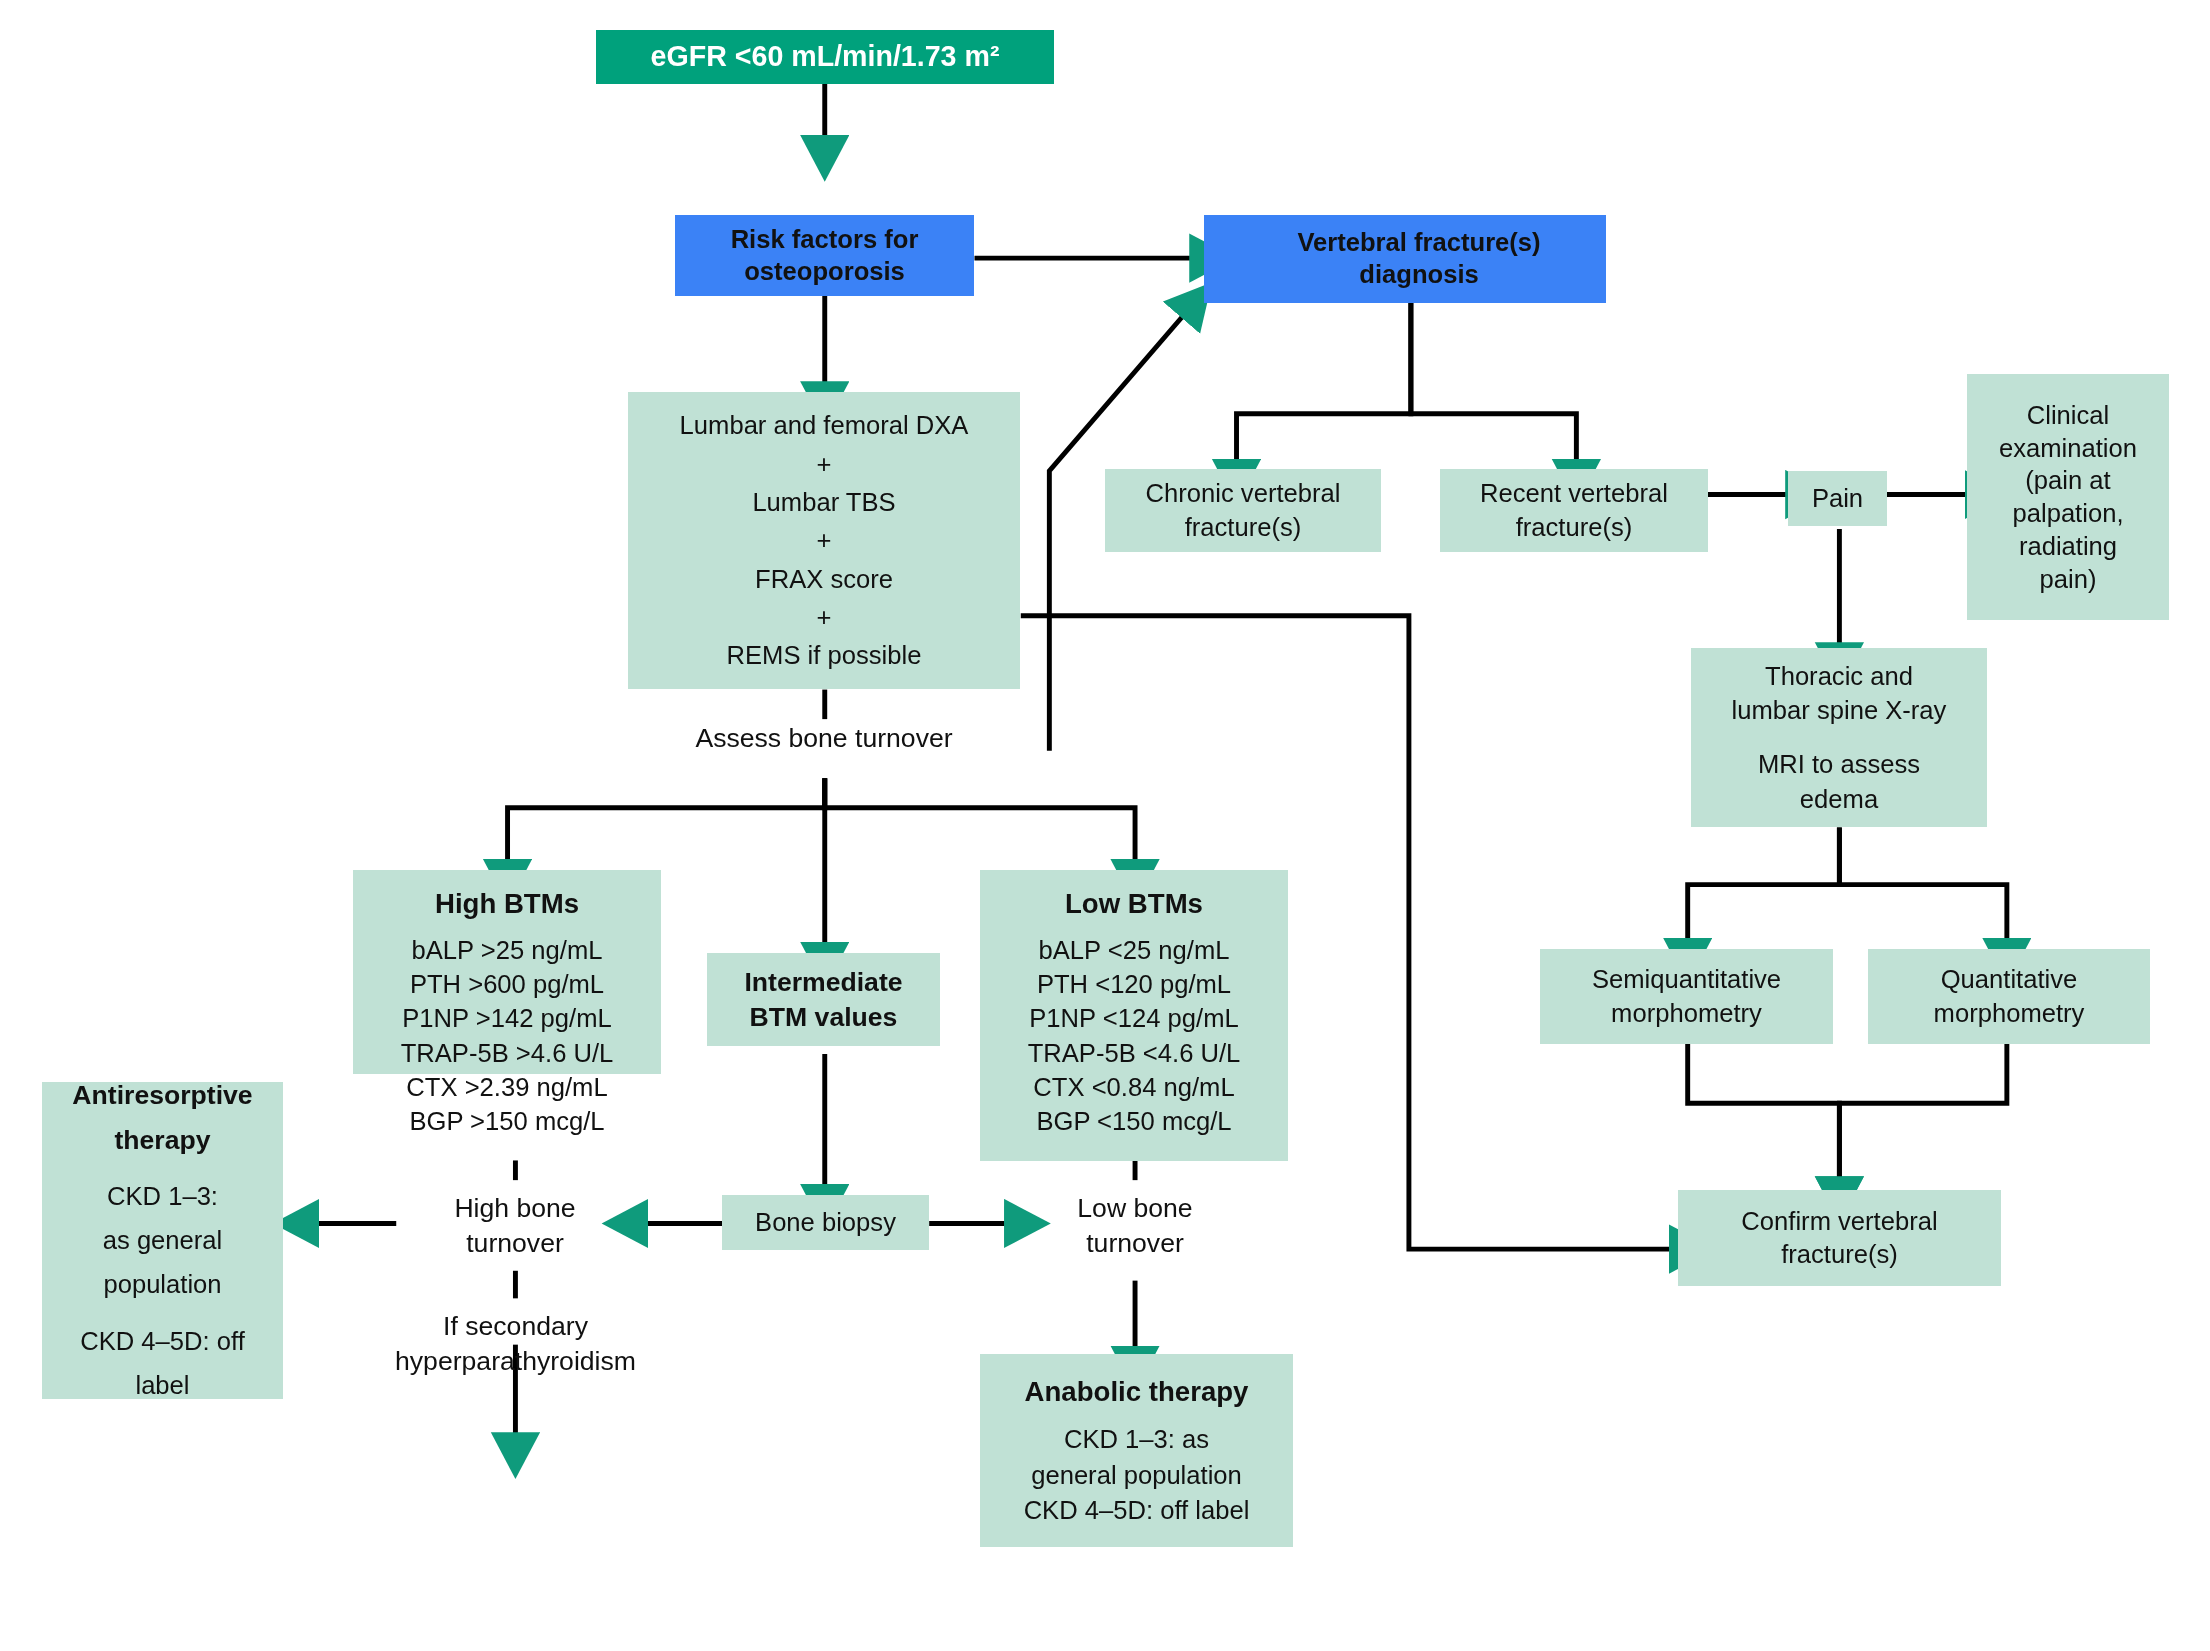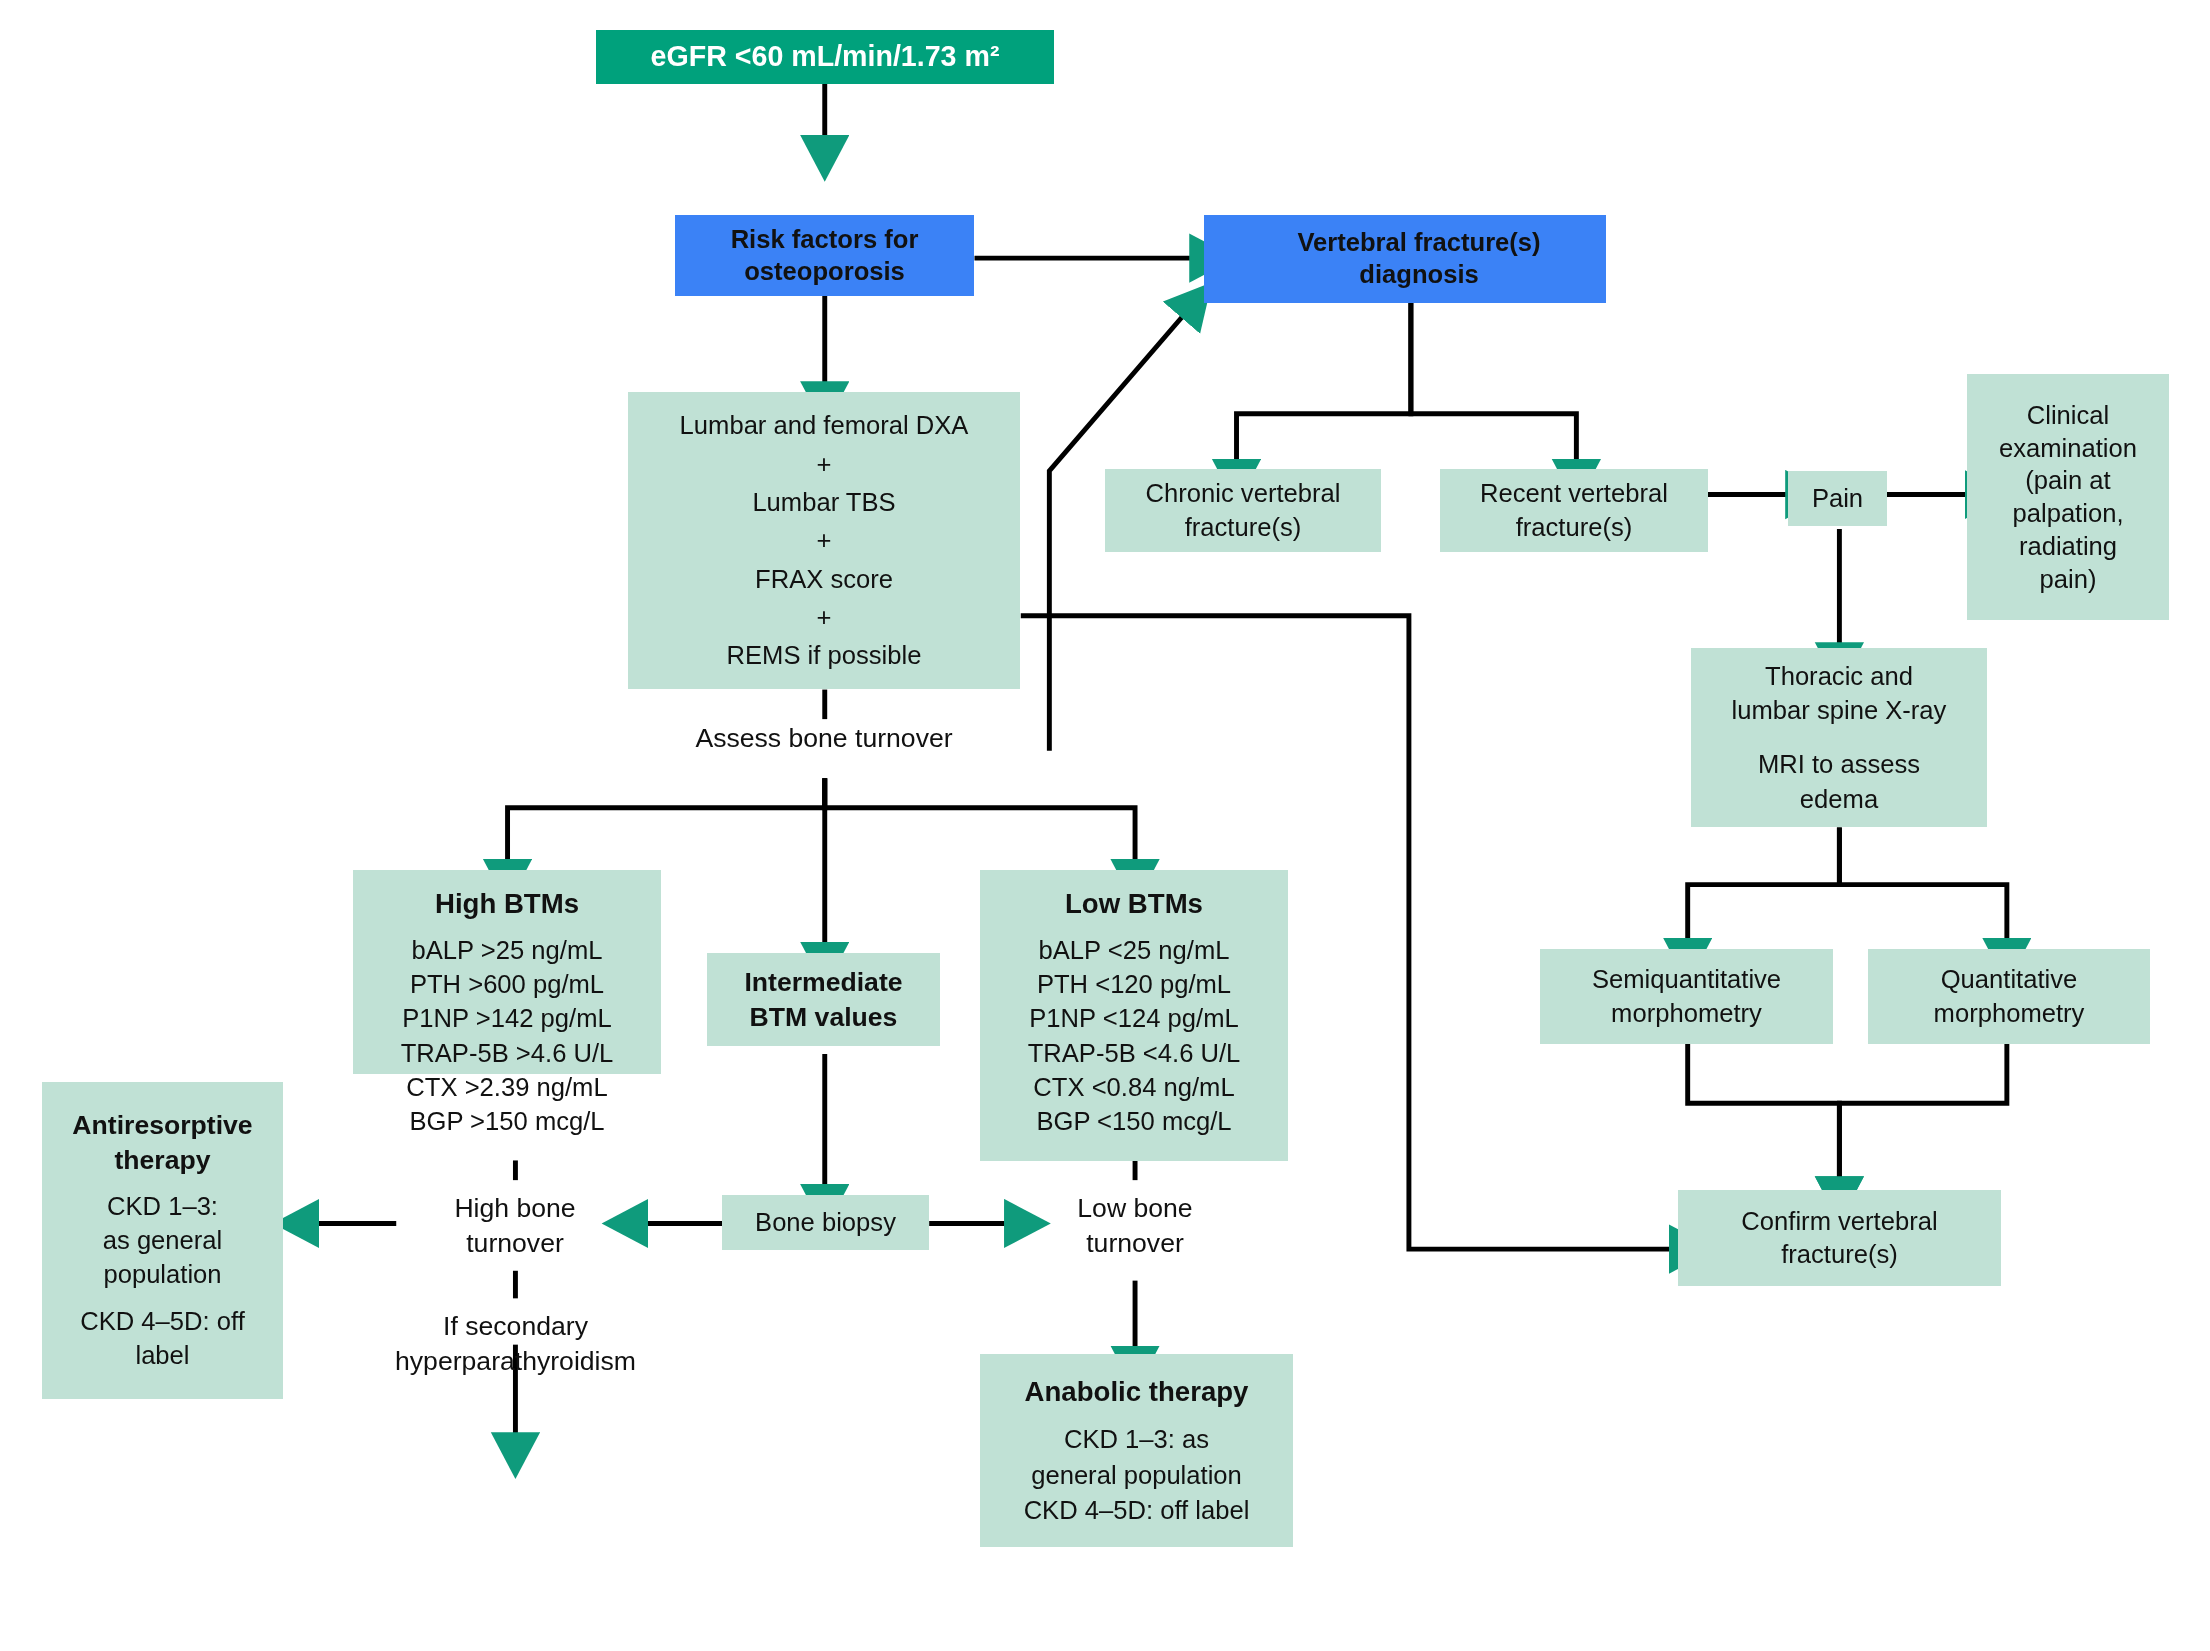--- a/index.html
+++ b/index.html
@@ -196,21 +196,21 @@
   <div class="node plain" style="left:1017px;top:1180px;width:236px;height:91px;font-size:26.6px;line-height:1.3;">
     <span class="ln">Low bone</span>
     <span class="ln">turnover</span>
   </div>
 
   <div class="node plain" style="left:358px;top:1298px;width:315px;height:91px;font-size:26.6px;line-height:1.3;">
     <span class="ln">If secondary</span>
     <span class="ln">hyperparathyroidism</span>
   </div>
 
-  <div class="node lvl2" style="left:42px;top:1082px;width:241px;height:317px;font-size:25.6px;line-height:1.32;">
+  <div class="node lvl2" style="left:42px;top:1082px;width:241px;height:317px;font-size:25.6px;line-height:1.32;gap:10px;">
     <span class="ln ttl" style="font-size:26.6px;">Antiresorptive</span>
     <span class="ln ttl" style="font-size:26.6px;margin-bottom:11.8px;">therapy</span>
     <span class="ln">CKD 1–3:</span>
     <span class="ln">as general</span>
     <span class="ln" style="margin-bottom:13.8px;">population</span>
     <span class="ln">CKD 4–5D: off</span>
     <span class="ln">label</span>
   </div>
 
 

